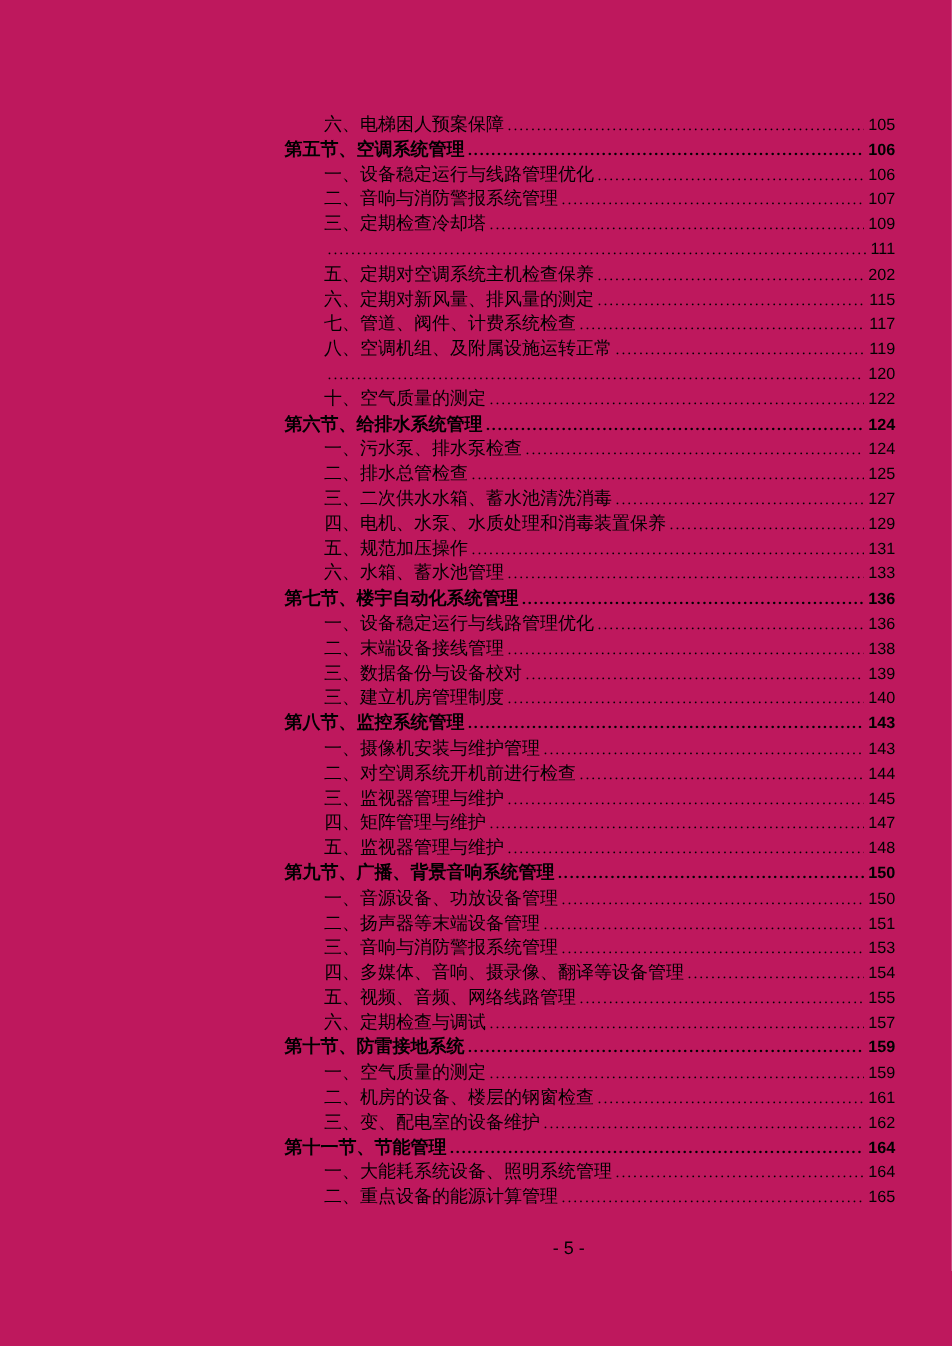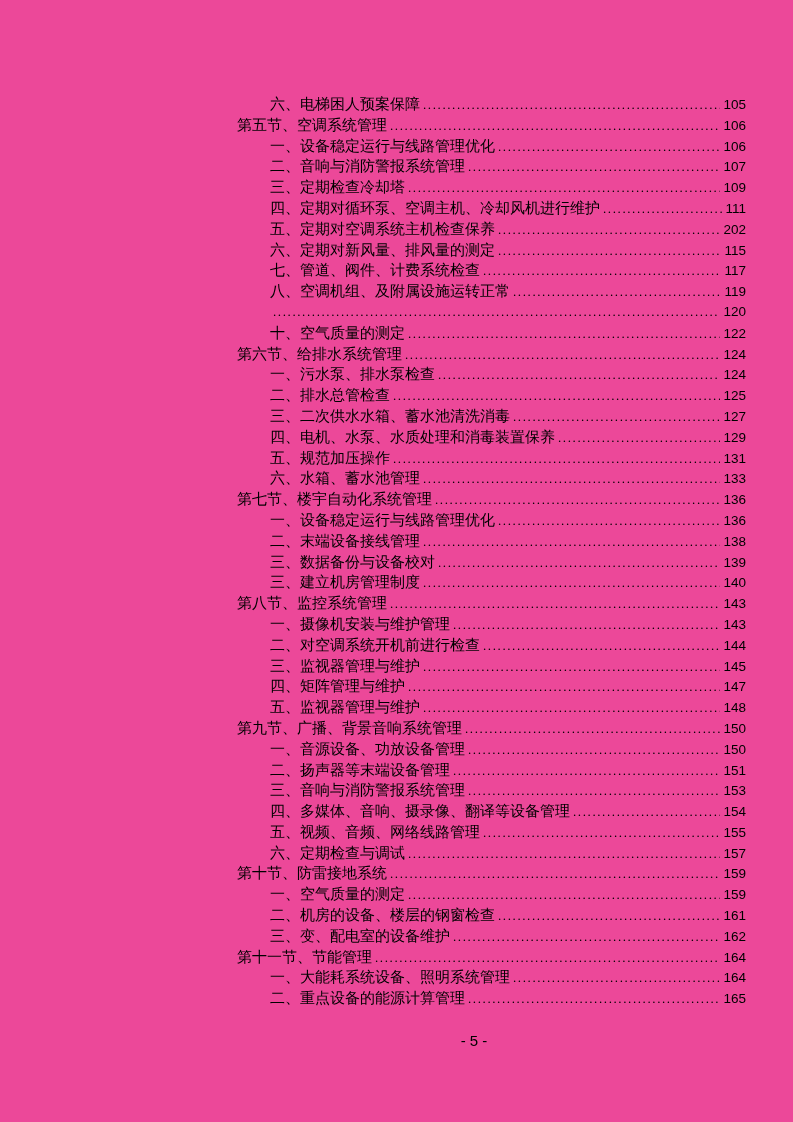--- a/index.html
+++ b/index.html
@@ -7,37 +7,37 @@
   body {
     background: #ffffff;
     color: #000000;
     font-family: "Liberation Serif", "DejaVu Serif", serif;
     position: relative;
     overflow: hidden;
   }
   .page {
     position: absolute;
     inset: 0;
-    background: #ec4899;
+    background: #be185d;
   }
   .toc {
     position: absolute;
     left: 237px;
     top: 94px;
     width: 509px; 
   }
   .toc-row {
     display: flex;
     align-items: baseline;
     height: 20.8px;
     line-height: 20.8px;
     font-size: 15px;
     cursor: pointer;
   }
-  .toc-row.level-1 { font-weight: 400; }
+  .toc-row.level-1 { font-weight: 700; }
   .toc-row.level-2 { padding-left: 33px; }
   .toc-label {
     flex: 0 0 auto;
     white-space: nowrap;
   }
   .toc-leader {
     flex: 1 1 auto;
     overflow: hidden;
     white-space: nowrap;
     margin: 0 2px 0 3px;
@@ -91,21 +91,20 @@
     <span class="toc-label">二、音响与消防警报系统管理</span>
     <span class="toc-leader"></span>
     <span class="toc-page">107</span>
   </div>
       <div class="toc-row level-2">
     <span class="toc-label">三、定期检查冷却塔</span>
     <span class="toc-leader"></span>
     <span class="toc-page">109</span>
   </div>
       <div class="toc-row level-2">
-    <span class="toc-label">四、定期对循环泵、空调主机、冷却风机进行维护</span>
     <span class="toc-leader"></span>
     <span class="toc-page">111</span>
   </div>
       <div class="toc-row level-2">
     <span class="toc-label">五、定期对空调系统主机检查保养</span>
     <span class="toc-leader"></span>
     <span class="toc-page">202</span>
   </div>
       <div class="toc-row level-2">
     <span class="toc-label">六、定期对新风量、排风量的测定</span>

